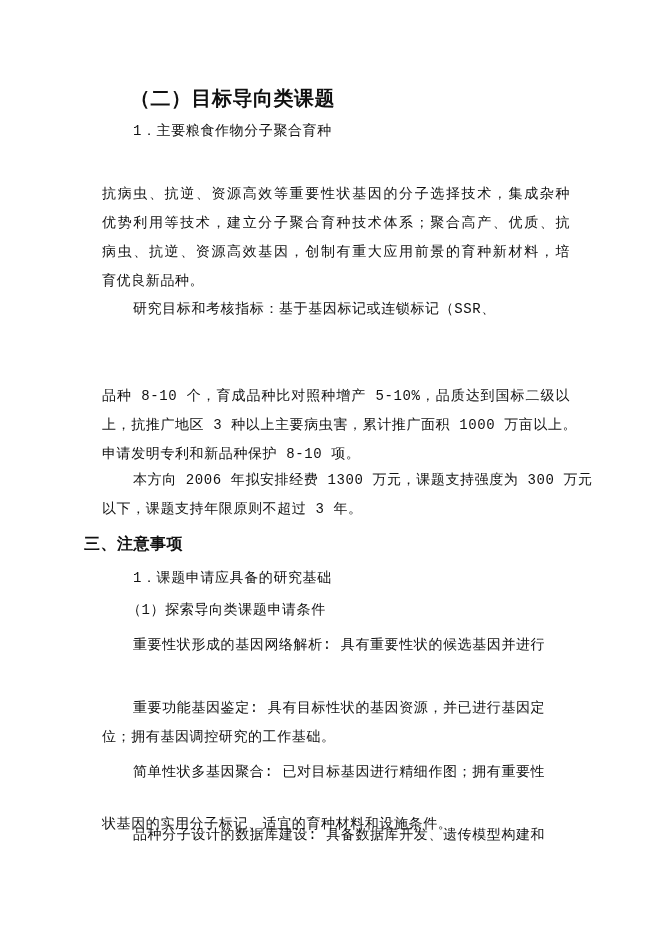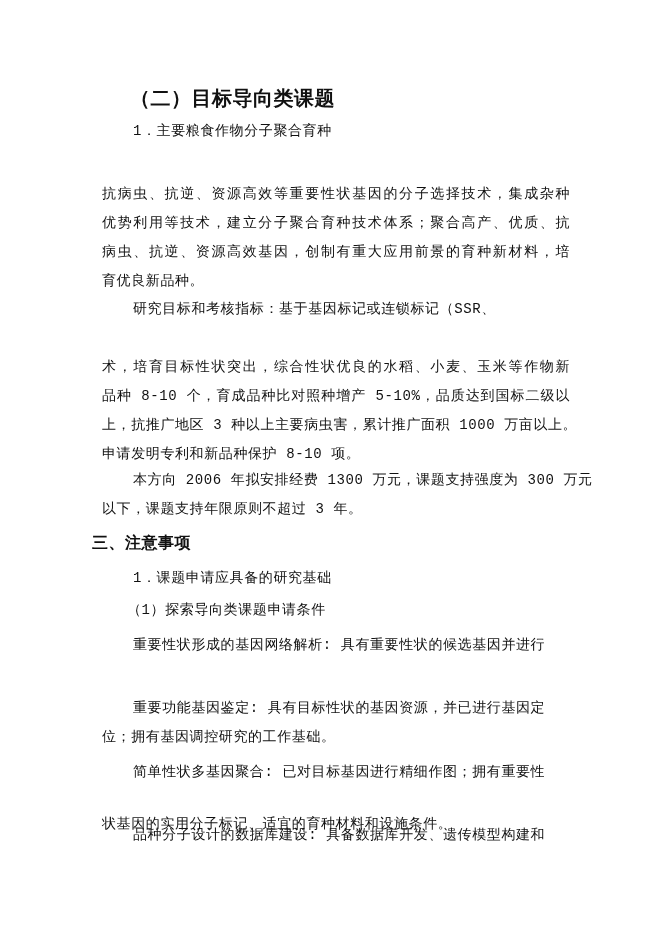--- a/index.html
+++ b/index.html
@@ -12,39 +12,38 @@
   .line {
     position: absolute; left: 102px; width: 470px;
     font-size: 14px; line-height: 20px; white-space: nowrap;
     letter-spacing: 0.6px;
     font-family: Liberation Mono, monospace;
   }
   .indent { left: 133px; }
   .flush { left: 102px; }
   .bold { font-family: "DejaVu Sans", "Liberation Sans", sans-serif; font-weight: bold; letter-spacing: 0.5px; }
   .sub-heading { left: 130px; font-size: 20px; }
-  .section-heading { left: 92px; font-size: 16px; font-family: Liberation Mono, monospace; }
+  .section-heading { left: 84px; font-size: 16px; }
   .justify { text-align: justify; text-align-last: justify; width: 468px; }
 </style>
 </head>
 <body>
 
 <div class="page">
 
   <div class="line bold sub-heading" style="top:88px;">（二）目标导向类课题</div>
 
   <div class="line indent" style="top:121px;">1．主要粮食作物分子聚合育种</div>
 
   <div class="line flush justify" style="top:184px;">抗病虫、抗逆、资源高效等重要性状基因的分子选择技术，集成杂种</div>
   <div class="line flush justify" style="top:213px;">优势利用等技术，建立分子聚合育种技术体系；聚合高产、优质、抗</div>
   <div class="line flush justify" style="top:242px;">病虫、抗逆、资源高效基因，创制有重大应用前景的育种新材料，培</div>
   <div class="line indent" style="top:299px; width:440px;">研究目标和考核指标：基于基因标记或连锁标记（SSR、</div>
 
   <div class="line flush" style="top:271px;">育优良新品种。</div>
-  <div class="line flush justify" style="top:357px;">术，培育目标性状突出，综合性状优良的水稻、小麦、玉米等作物新</div>
   <div class="line flush justify" style="top:386px;">品种 8-10 个，育成品种比对照种增产 5-10%，品质达到国标二级以</div>
   <div class="line flush justify" style="top:415px;">上，抗推广地区 3 种以上主要病虫害，累计推广面积 1000 万亩以上。</div>
   <div class="line flush" style="top:444px;">申请发明专利和新品种保护 8-10 项。</div>
 
   <div class="line indent" style="top:470px; width:440px;">本方向 2006 年拟安排经费 1300 万元，课题支持强度为 300 万元</div>
   <div class="line flush" style="top:499px;">以下，课题支持年限原则不超过 3 年。</div>
 
   <div class="line bold section-heading" style="top:534px;">三、注意事项</div>
 
   <div class="line indent" style="top:568px;">1．课题申请应具备的研究基础</div>

